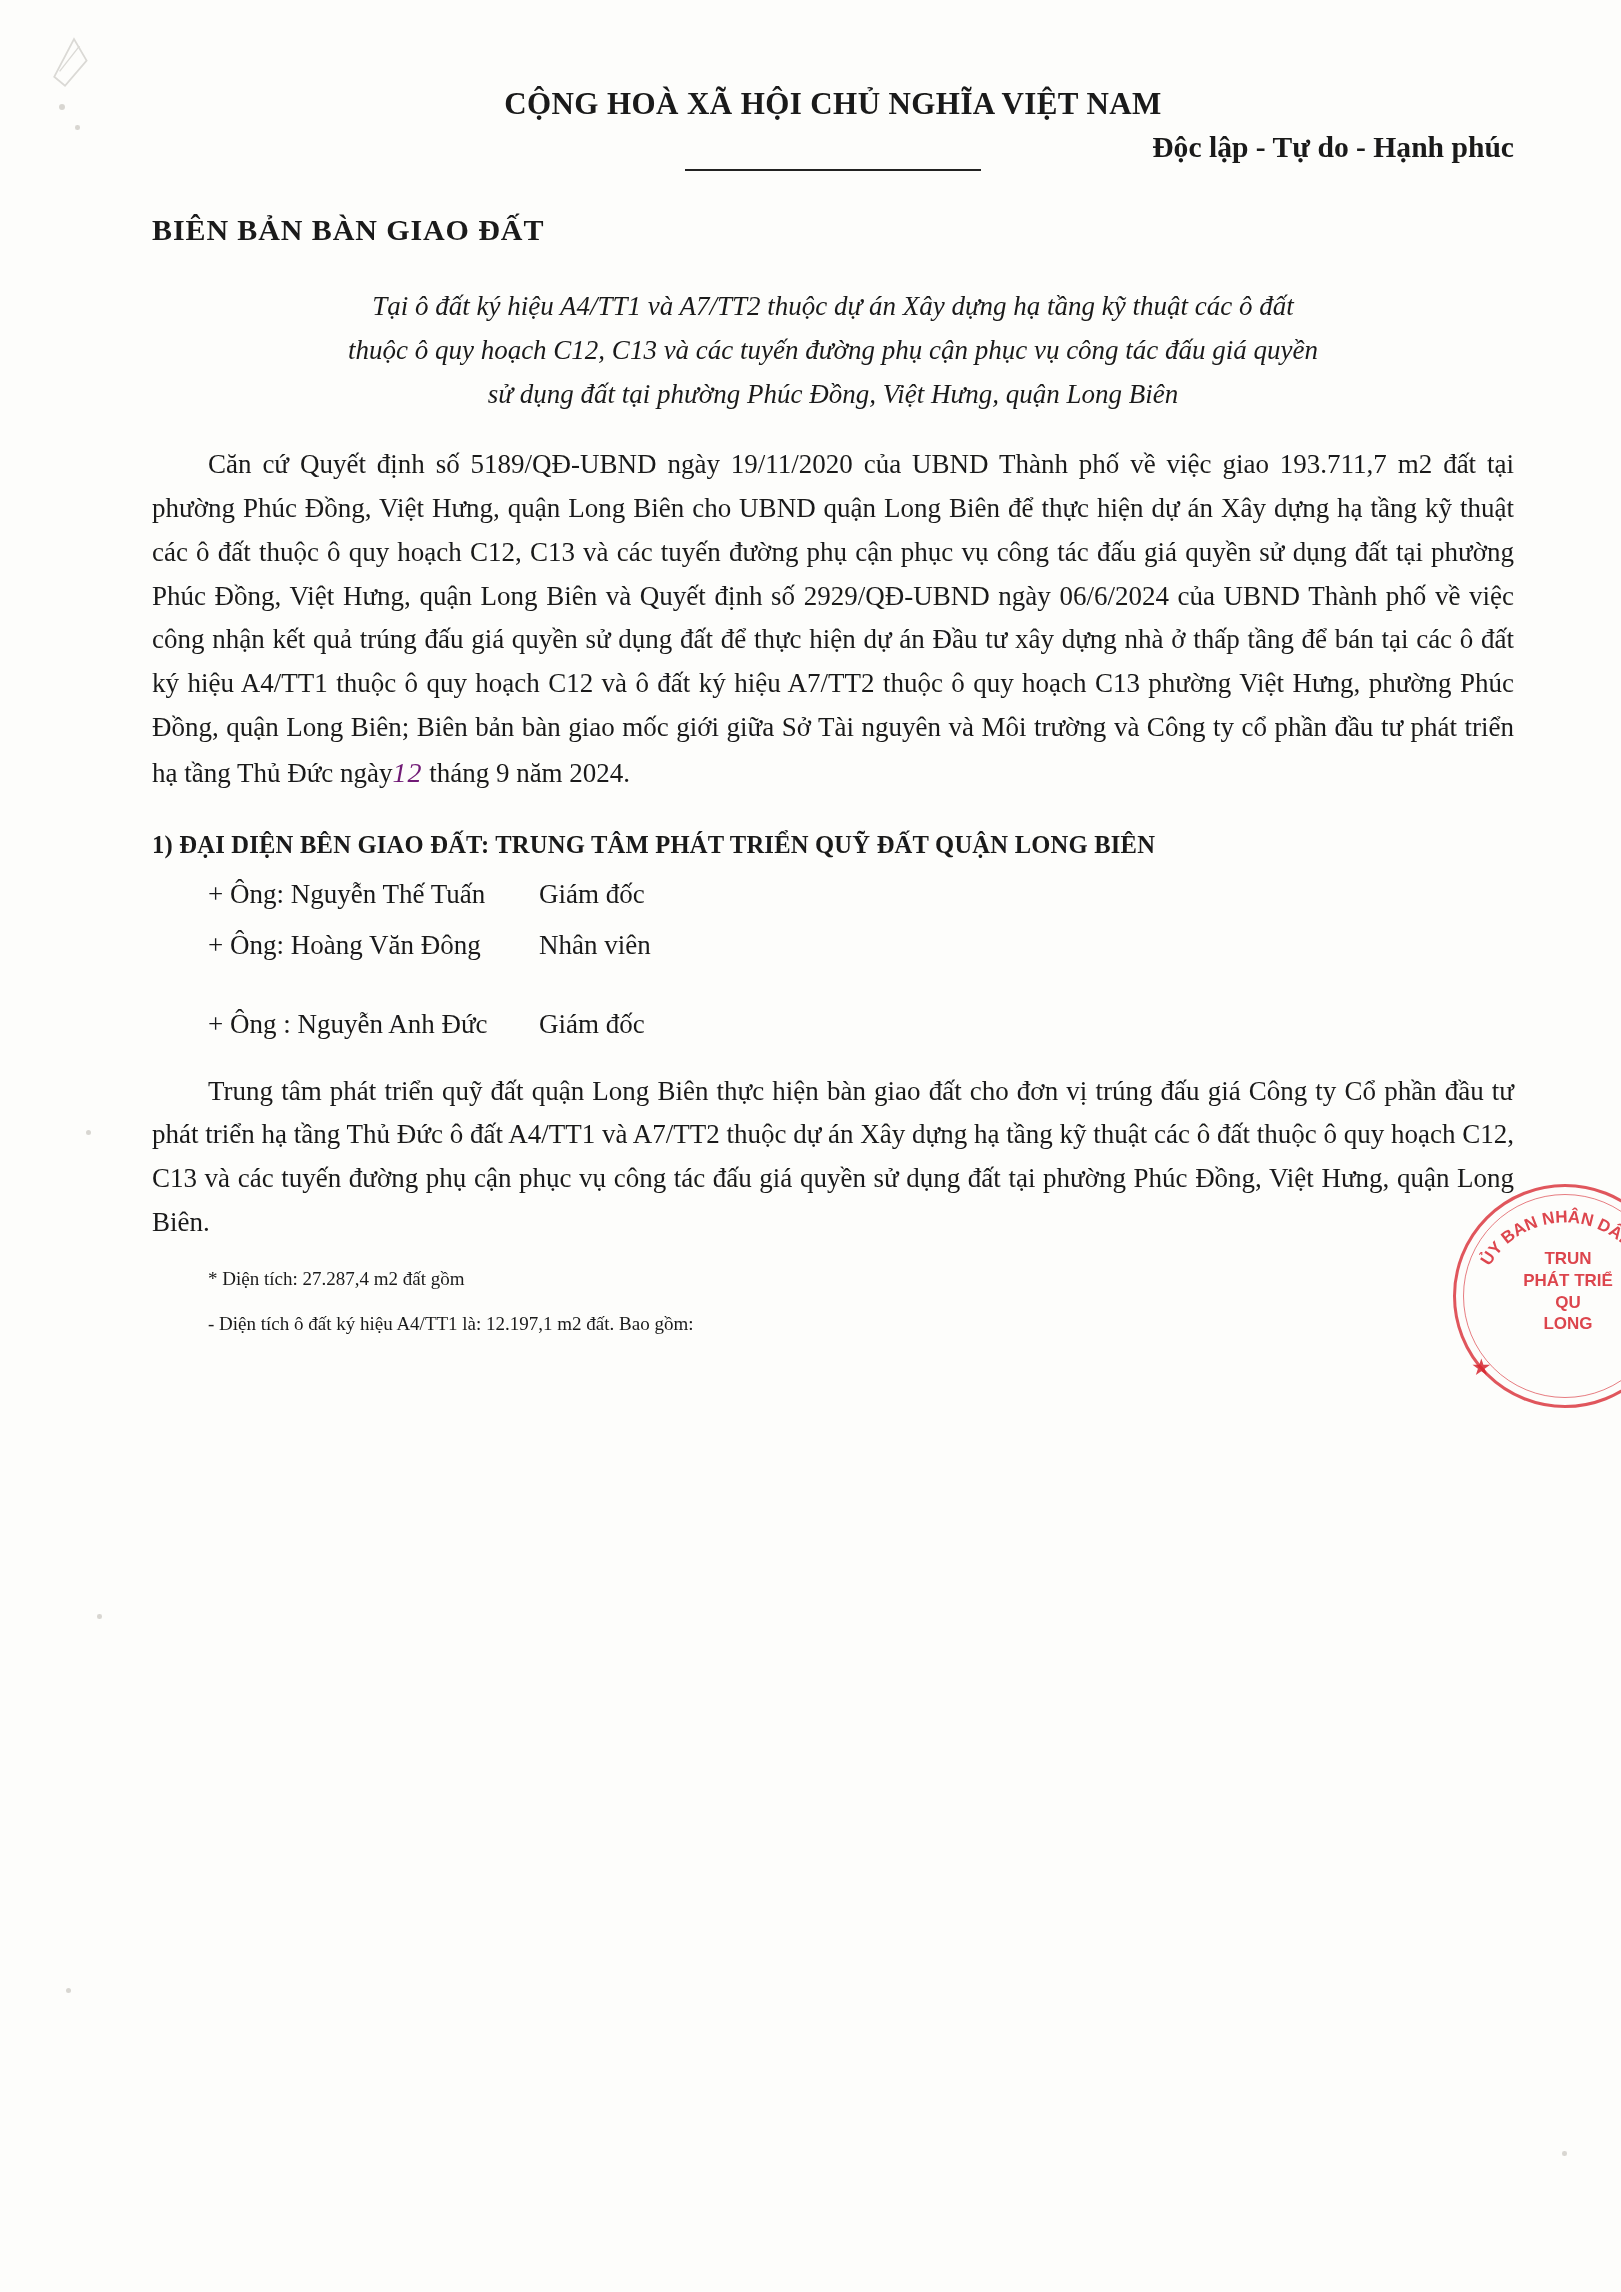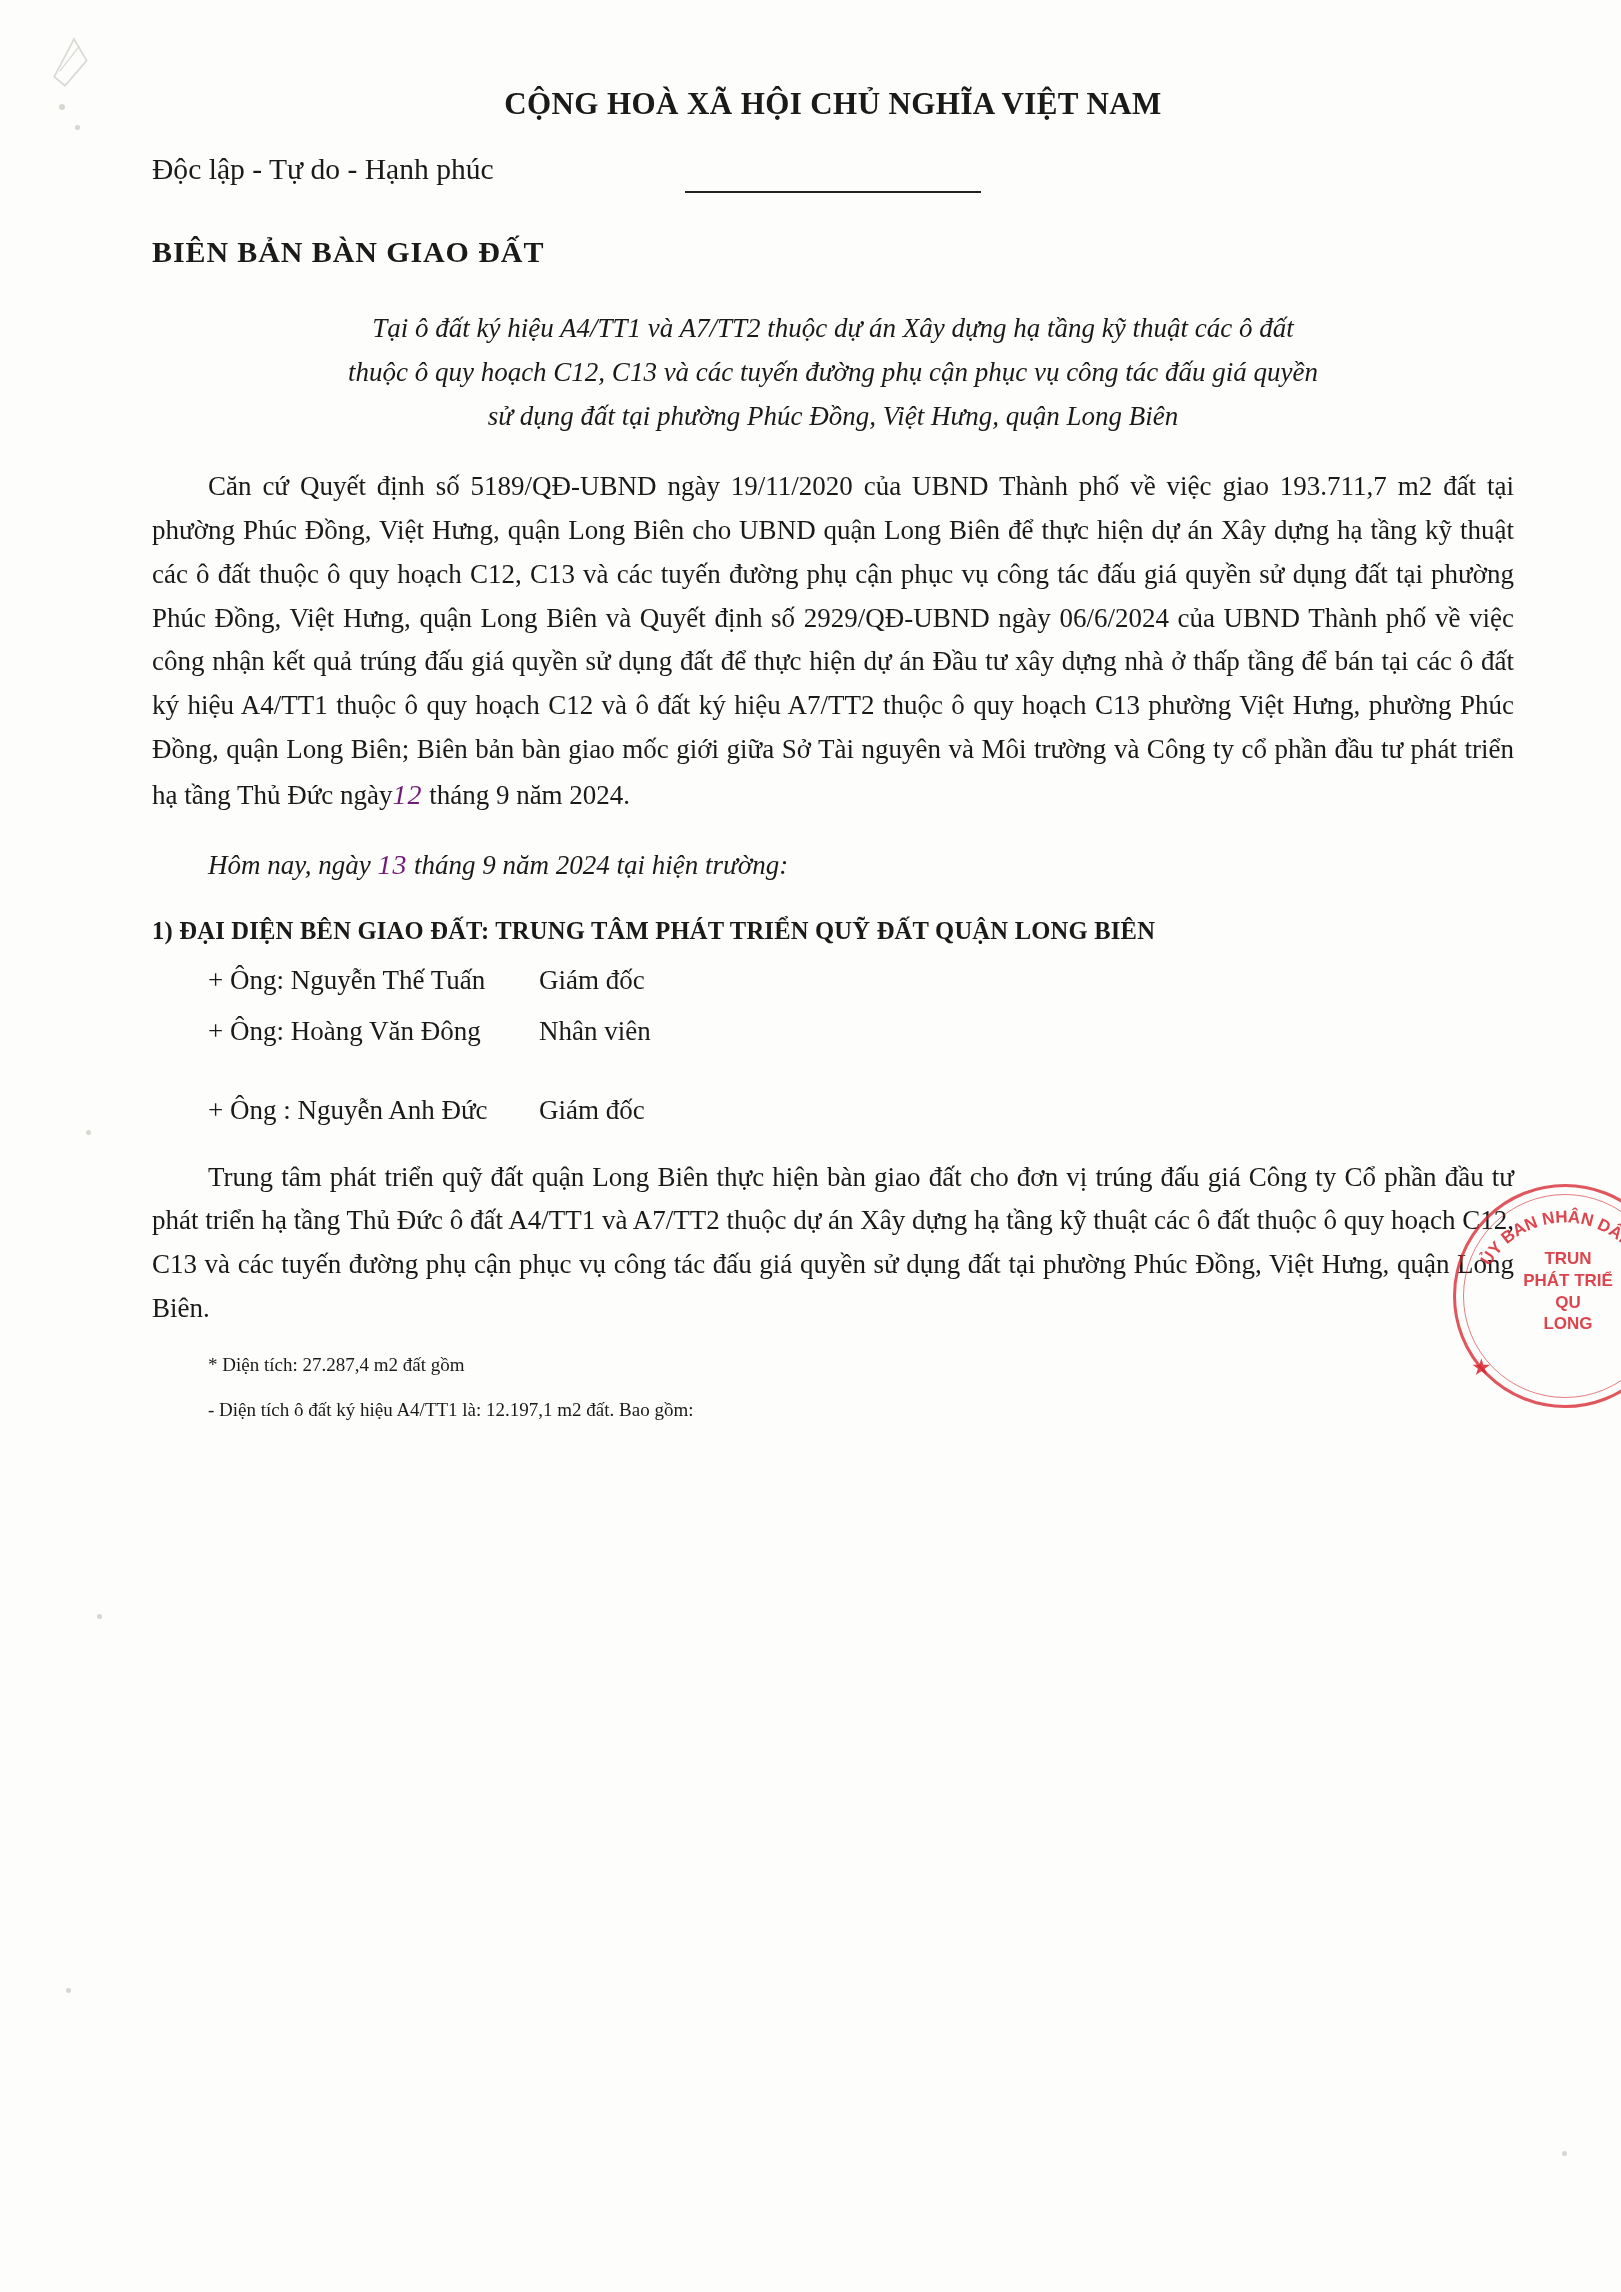--- a/index.html
+++ b/index.html
@@ -45,24 +45,24 @@
   }
 
   .national-title {
     text-align: center;
     font-size: 31px;
     font-weight: bold;
     letter-spacing: 0.4px;
     font-family: "Liberation Serif", serif;
   }
   .national-sub {
-    text-align: left;
+    text-align: right;
     font-size: 29.6px;
-    font-weight: normal;
-    margin-top: 31px;
+    font-weight: bold;
+    margin-top: 9px;
   }
   .sub-underline {
     width: 296px;
     height: 1.8px;
     background: #222;
     margin: 5.4px auto 0 auto;
   }
 
   .doc-title {
     text-align: left;
@@ -220,25 +220,20 @@
       <span class="l1">Tại ô đất ký hiệu A4/TT1 và A7/TT2 thuộc dự án Xây dựng hạ tầng kỹ thuật các ô đất</span>
       <span class="l2">thuộc ô quy hoạch C12, C13 và các tuyến đường phụ cận phục vụ công tác đấu giá quyền</span>
       <span class="l3">sử dụng đất tại phường Phúc Đồng, Việt Hưng, quận Long Biên</span>
     </div>
 
     <div class="body-para">
       <span>Căn cứ Quyết định số 5189/QĐ-UBND ngày 19/11/2020 của UBND Thành phố về việc giao 193.711,7 m2 đất tại phường Phúc Đồng, Việt Hưng, quận Long Biên cho UBND quận Long Biên để thực hiện dự án Xây dựng hạ tầng kỹ thuật các ô đất thuộc ô quy hoạch C12, C13 và các tuyến đường phụ cận phục vụ công tác đấu giá quyền sử dụng đất tại phường Phúc Đồng, Việt Hưng, quận Long Biên và Quyết định số 2929/QĐ-UBND ngày 06/6/2024 của UBND Thành phố về việc công nhận kết quả trúng đấu giá quyền sử dụng đất để thực hiện dự án Đầu tư xây dựng nhà ở thấp tầng để bán tại các ô đất ký hiệu A4/TT1 thuộc ô quy hoạch C12 và ô đất ký hiệu A7/TT2 thuộc ô quy hoạch C13 phường Việt Hưng, phường Phúc Đồng, quận Long Biên; Biên bản bàn giao mốc giới giữa Sở Tài nguyên và Môi trường và Công ty cổ phần đầu tư phát triển hạ tầng Thủ Đức ngày</span><span class="ink">12</span>
       <span>tháng 9 năm 2024.</span>
     </div>
 
-    <div class="hom-nay">
-      <span>Hôm nay, ngày</span>
-      <span class="ink">13</span>
-      <span>tháng  9 năm 2024 tại hiện trường:</span>
-    </div>
 
     <div class="section-head">1) ĐẠI DIỆN BÊN GIAO ĐẤT: TRUNG TÂM PHÁT TRIỂN QUỸ ĐẤT QUẬN LONG BIÊN</div>
 
     <div class="person-row">
       <span class="person-name">+ Ông: Nguyễn Thế Tuấn</span>
       <span class="person-role">Giám đốc</span>
     </div>
     <div class="person-row">
       <span class="person-name">+ Ông: Hoàng Văn Đông</span>
       <span class="person-role">Nhân viên</span>

